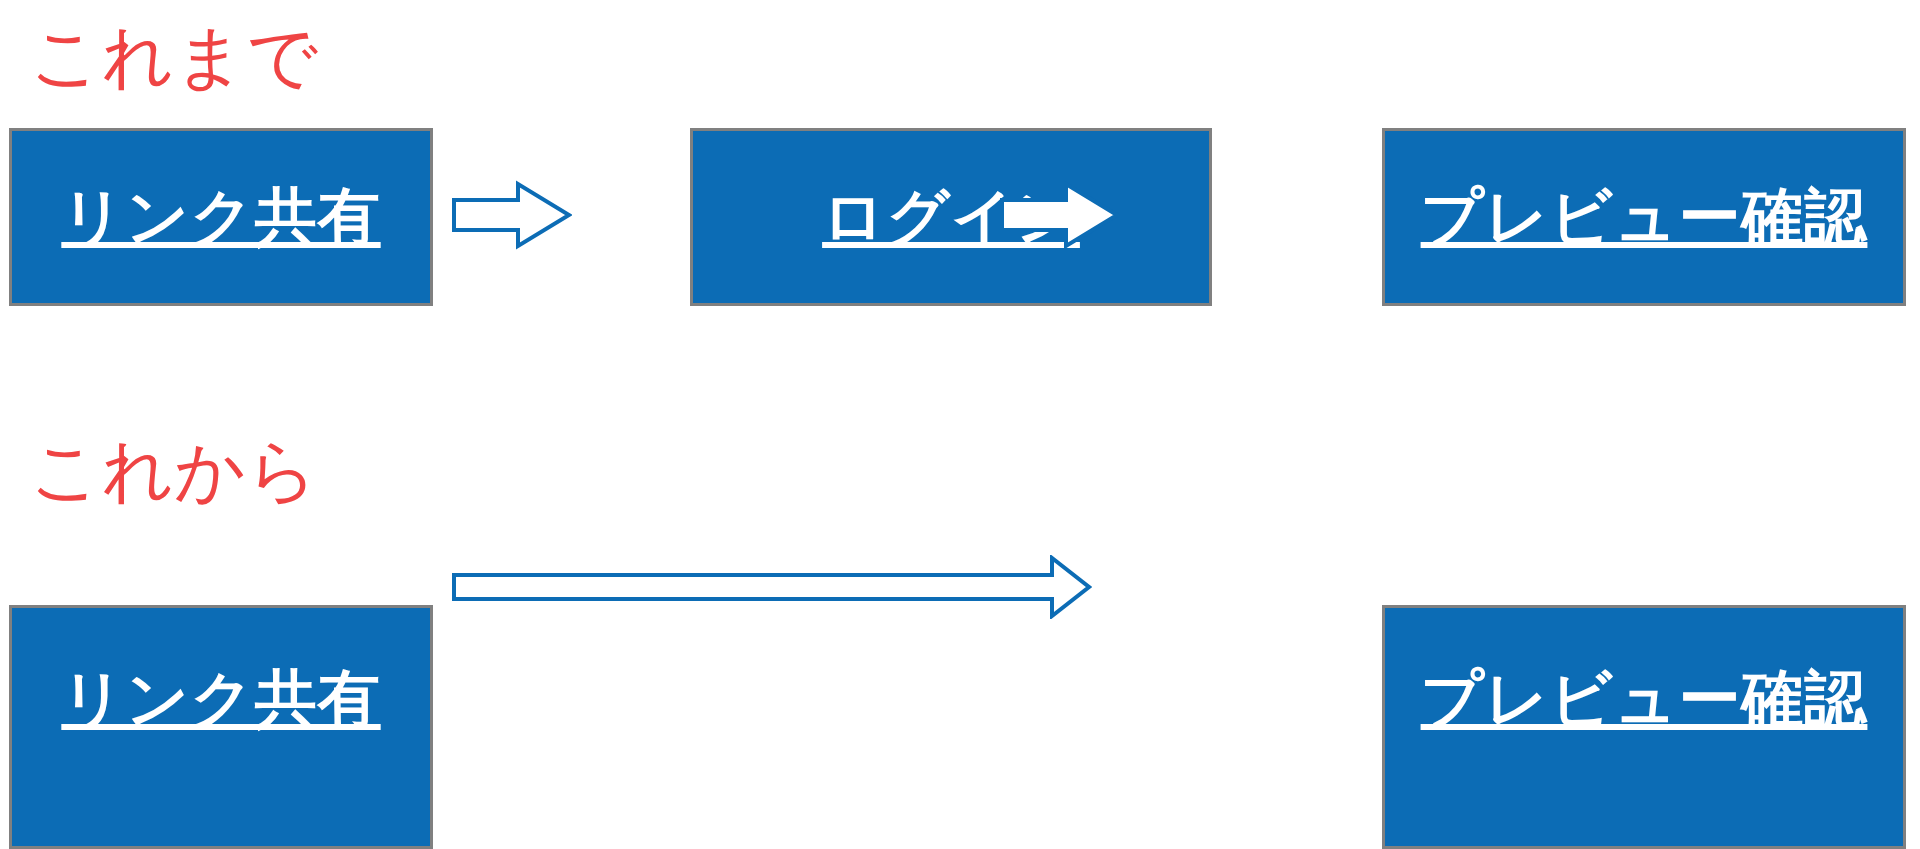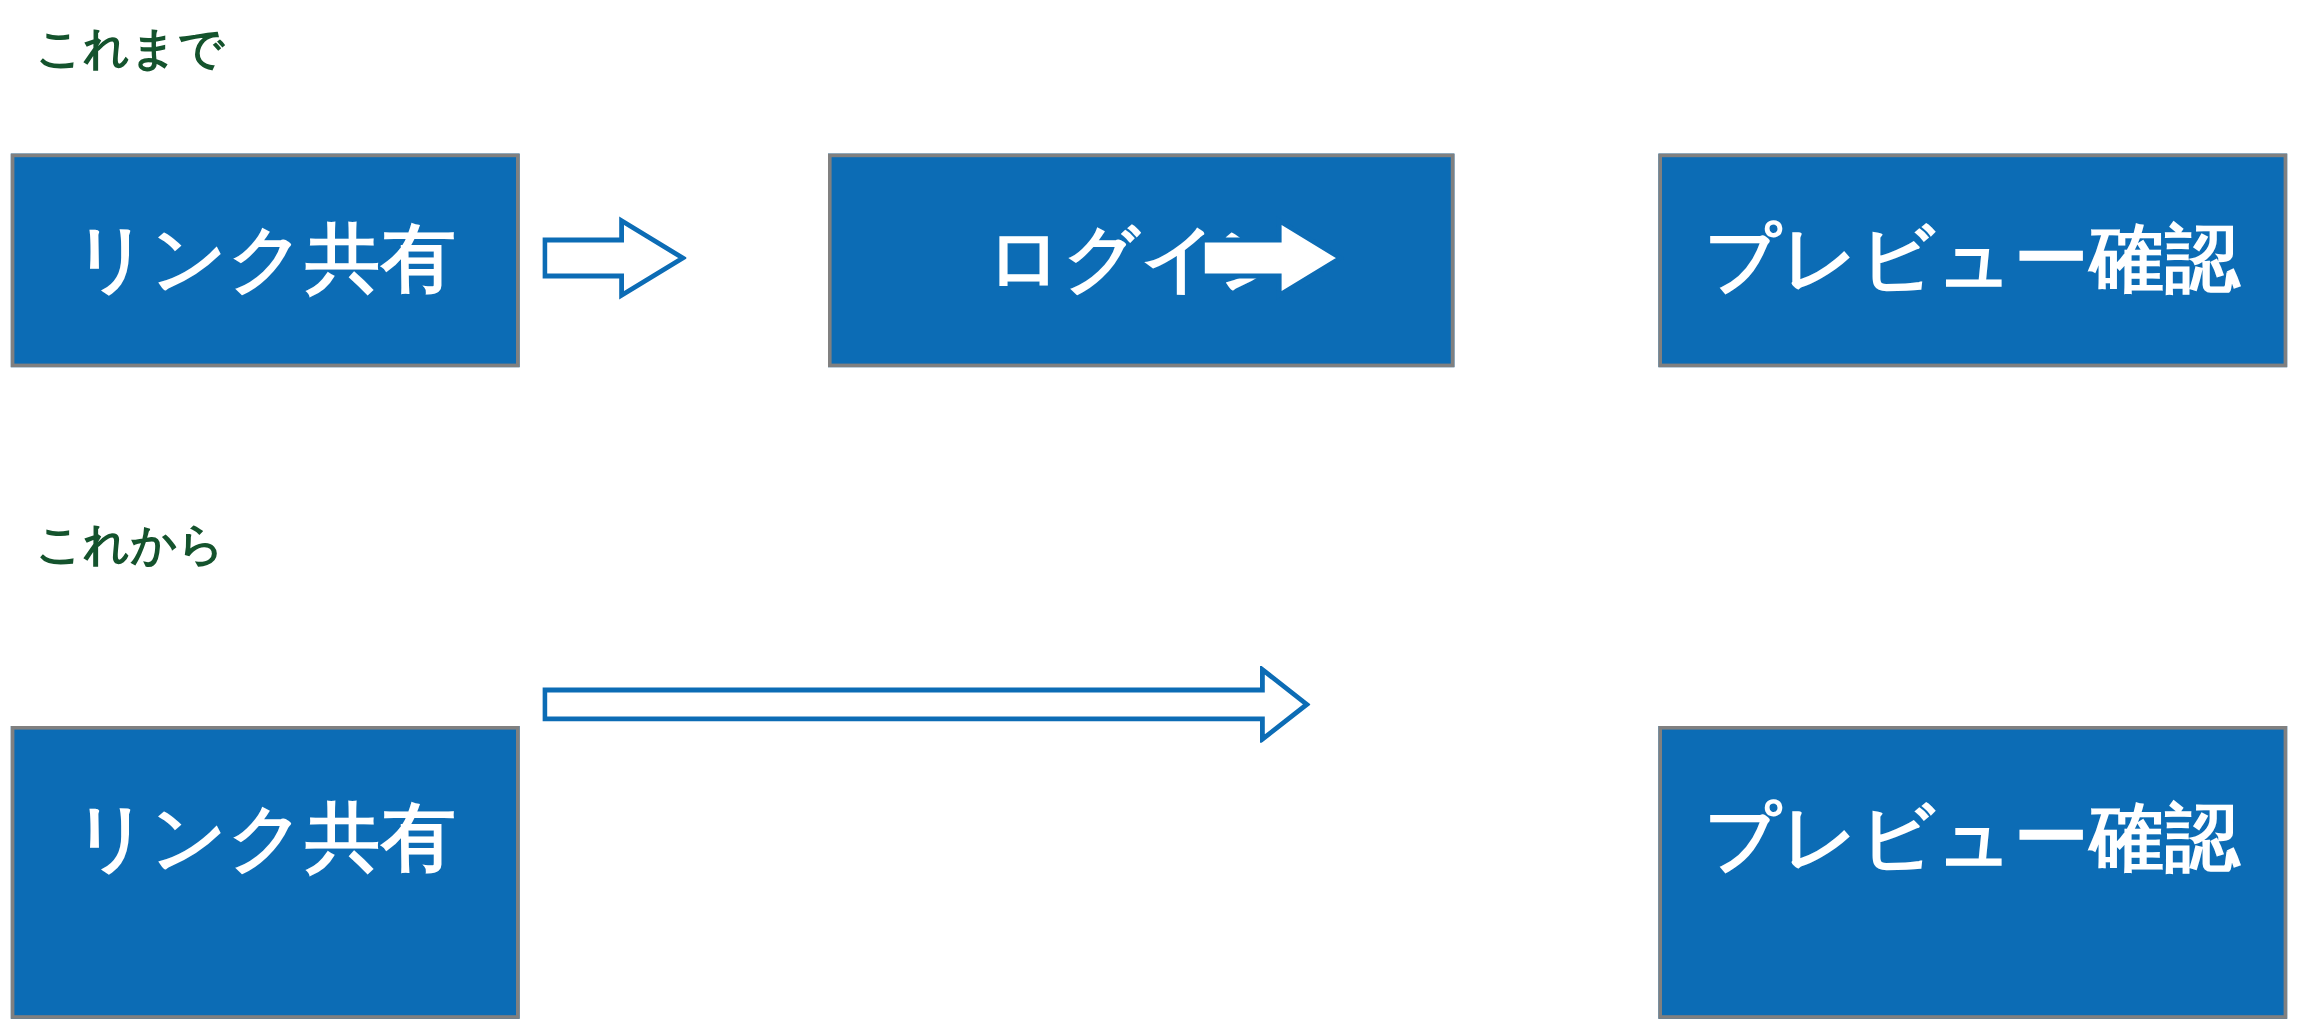--- a/index.html
+++ b/index.html
@@ -17,23 +17,23 @@
 
   .canvas {
     position: absolute;
     inset: 0;
     background: #ffffff;
   }
 
   
   .section-label {
     position: absolute;
-    color: #14532d;
-    font-size: 38px;
-    font-weight: 700;
+    color: #ef4444;
+    font-size: 70px;
+    font-weight: 400;
     line-height: 1;
     letter-spacing: 0.5px;
     white-space: nowrap;
     font-family: "Liberation Sans", "DejaVu Sans", sans-serif;
   }
   #label-past   { left: 30px;  top: 22px; }
   #label-future { left: 30px;  top: 436px; }
 
   
   .proc-box {
@@ -47,20 +47,21 @@
   }
   .proc-box .proc-label {
     color: #ffffff;
     font-size: 62px;
     font-weight: 700;
     line-height: 1.05;
     white-space: nowrap;
     letter-spacing: 1px;
     text-align: center;
     font-family: "Liberation Sans", "DejaVu Sans", sans-serif;
+    text-decoration: underline;
   }
 
   
   #box-share-1   { left: 9px;    top: 128px; width: 424px;  height: 178px; }
   #box-login     { left: 690px;  top: 128px; width: 522px;  height: 178px; }
   #box-preview-1 { left: 1382px; top: 128px; width: 524px;  height: 178px; }
 
   
   #box-share-2   { left: 9px;    top: 605px; width: 424px;  height: 244px; }
   #box-preview-2 { left: 1382px; top: 605px; width: 524px;  height: 244px; }

